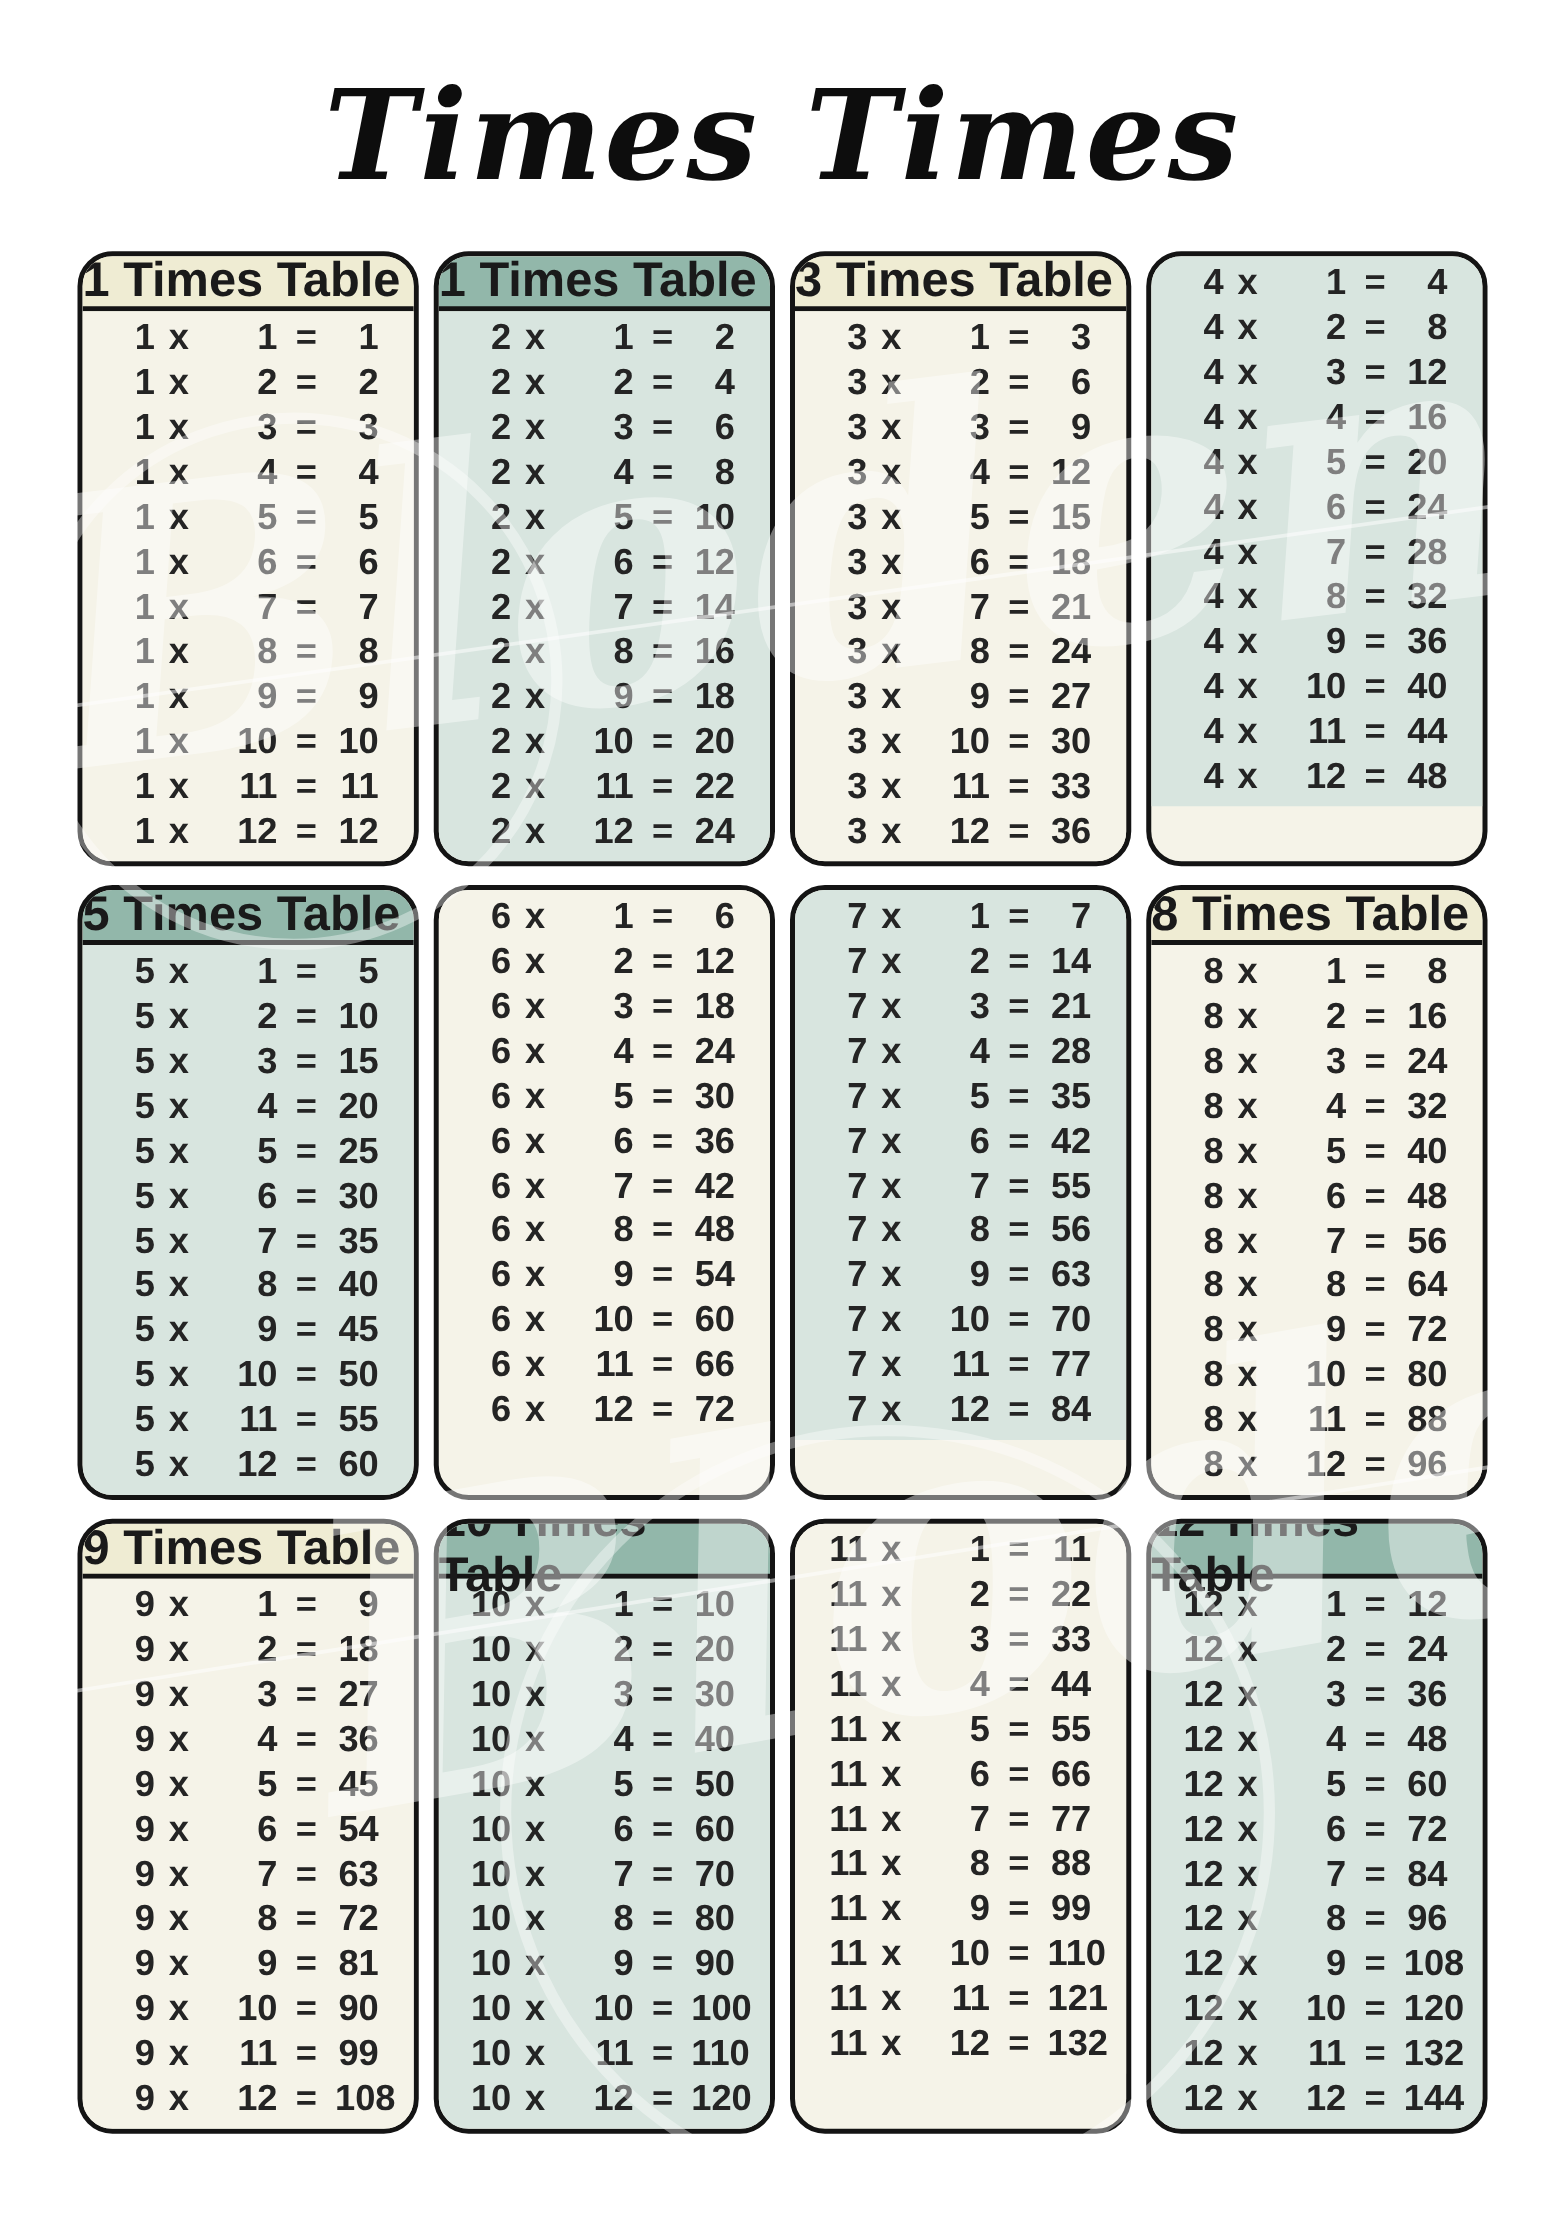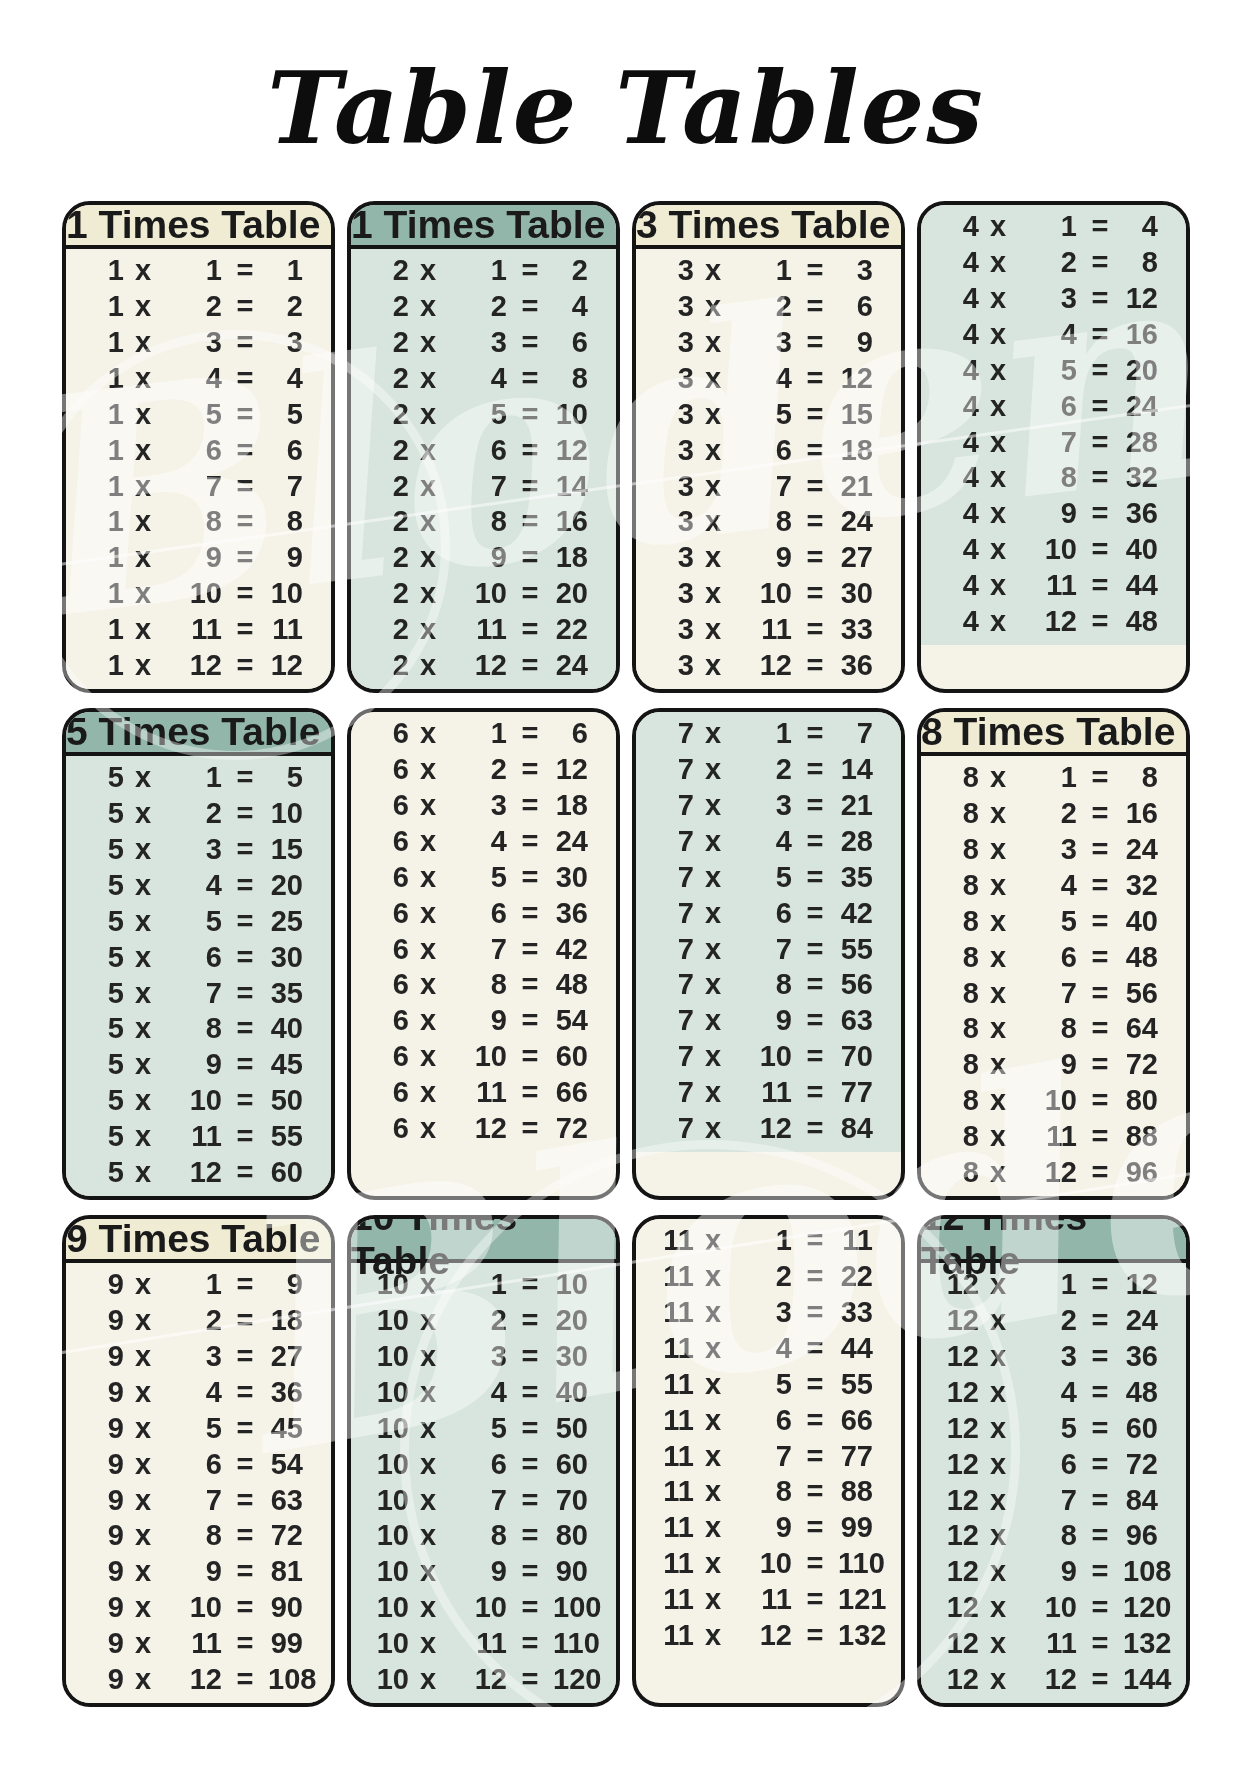--- a/index.html
+++ b/index.html
@@ -130,21 +130,21 @@
     background: rgba(255, 255, 255, 0.5);
   }
   .wm-line-top { left: -200px; top: 480px; transform: rotate(-8deg); }
   .wm-line-bottom { left: -150px; top: 1250px; transform: rotate(-9deg); }
 </style>
 </head>
 <body>
 
 <div class="poster">
   <div class="title-wrap">
-    <h1 class="page-title">Table Tables</h1>
+    <h1 class="page-title">Times Times</h1>
   </div>
   <div class="grid">
   <section class="card cream">
     <header class="card-header">
       <span class="card-title">1 Times Table</span>
     </header>
     <div class="card-body">
   <div class="mrow">
     <span class="cell-a">1</span>
     <span class="cell-op">x</span>

